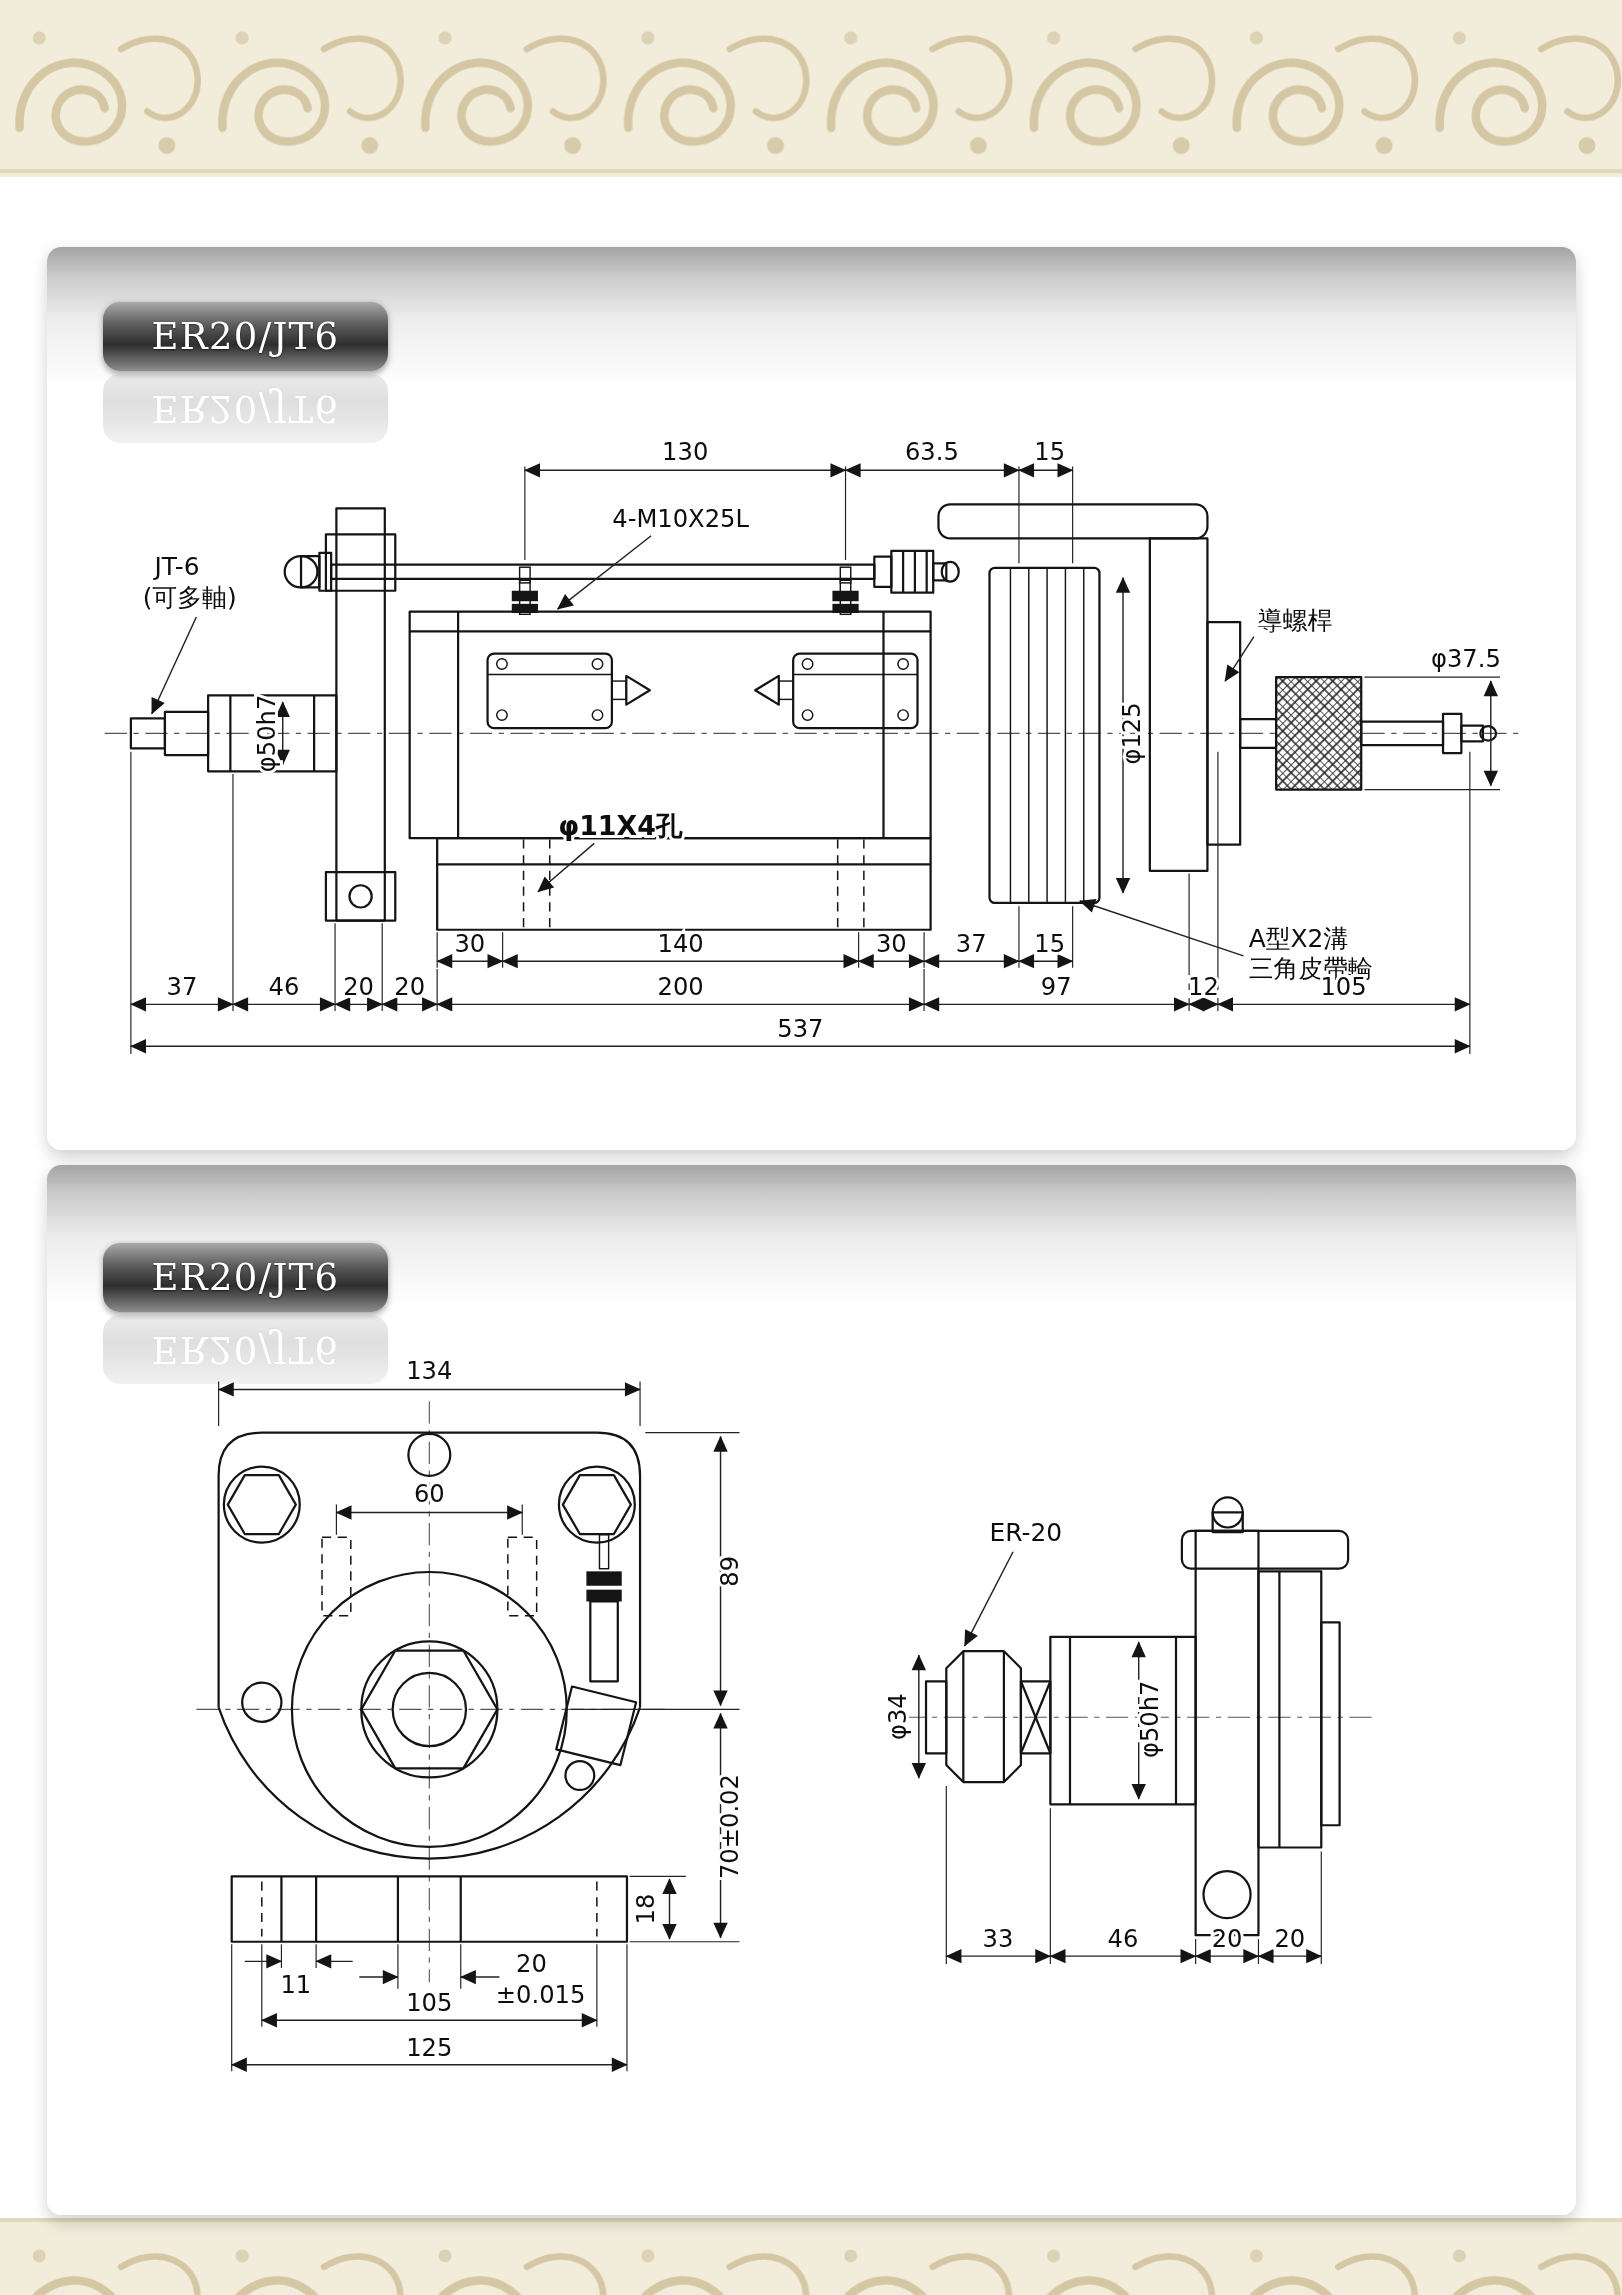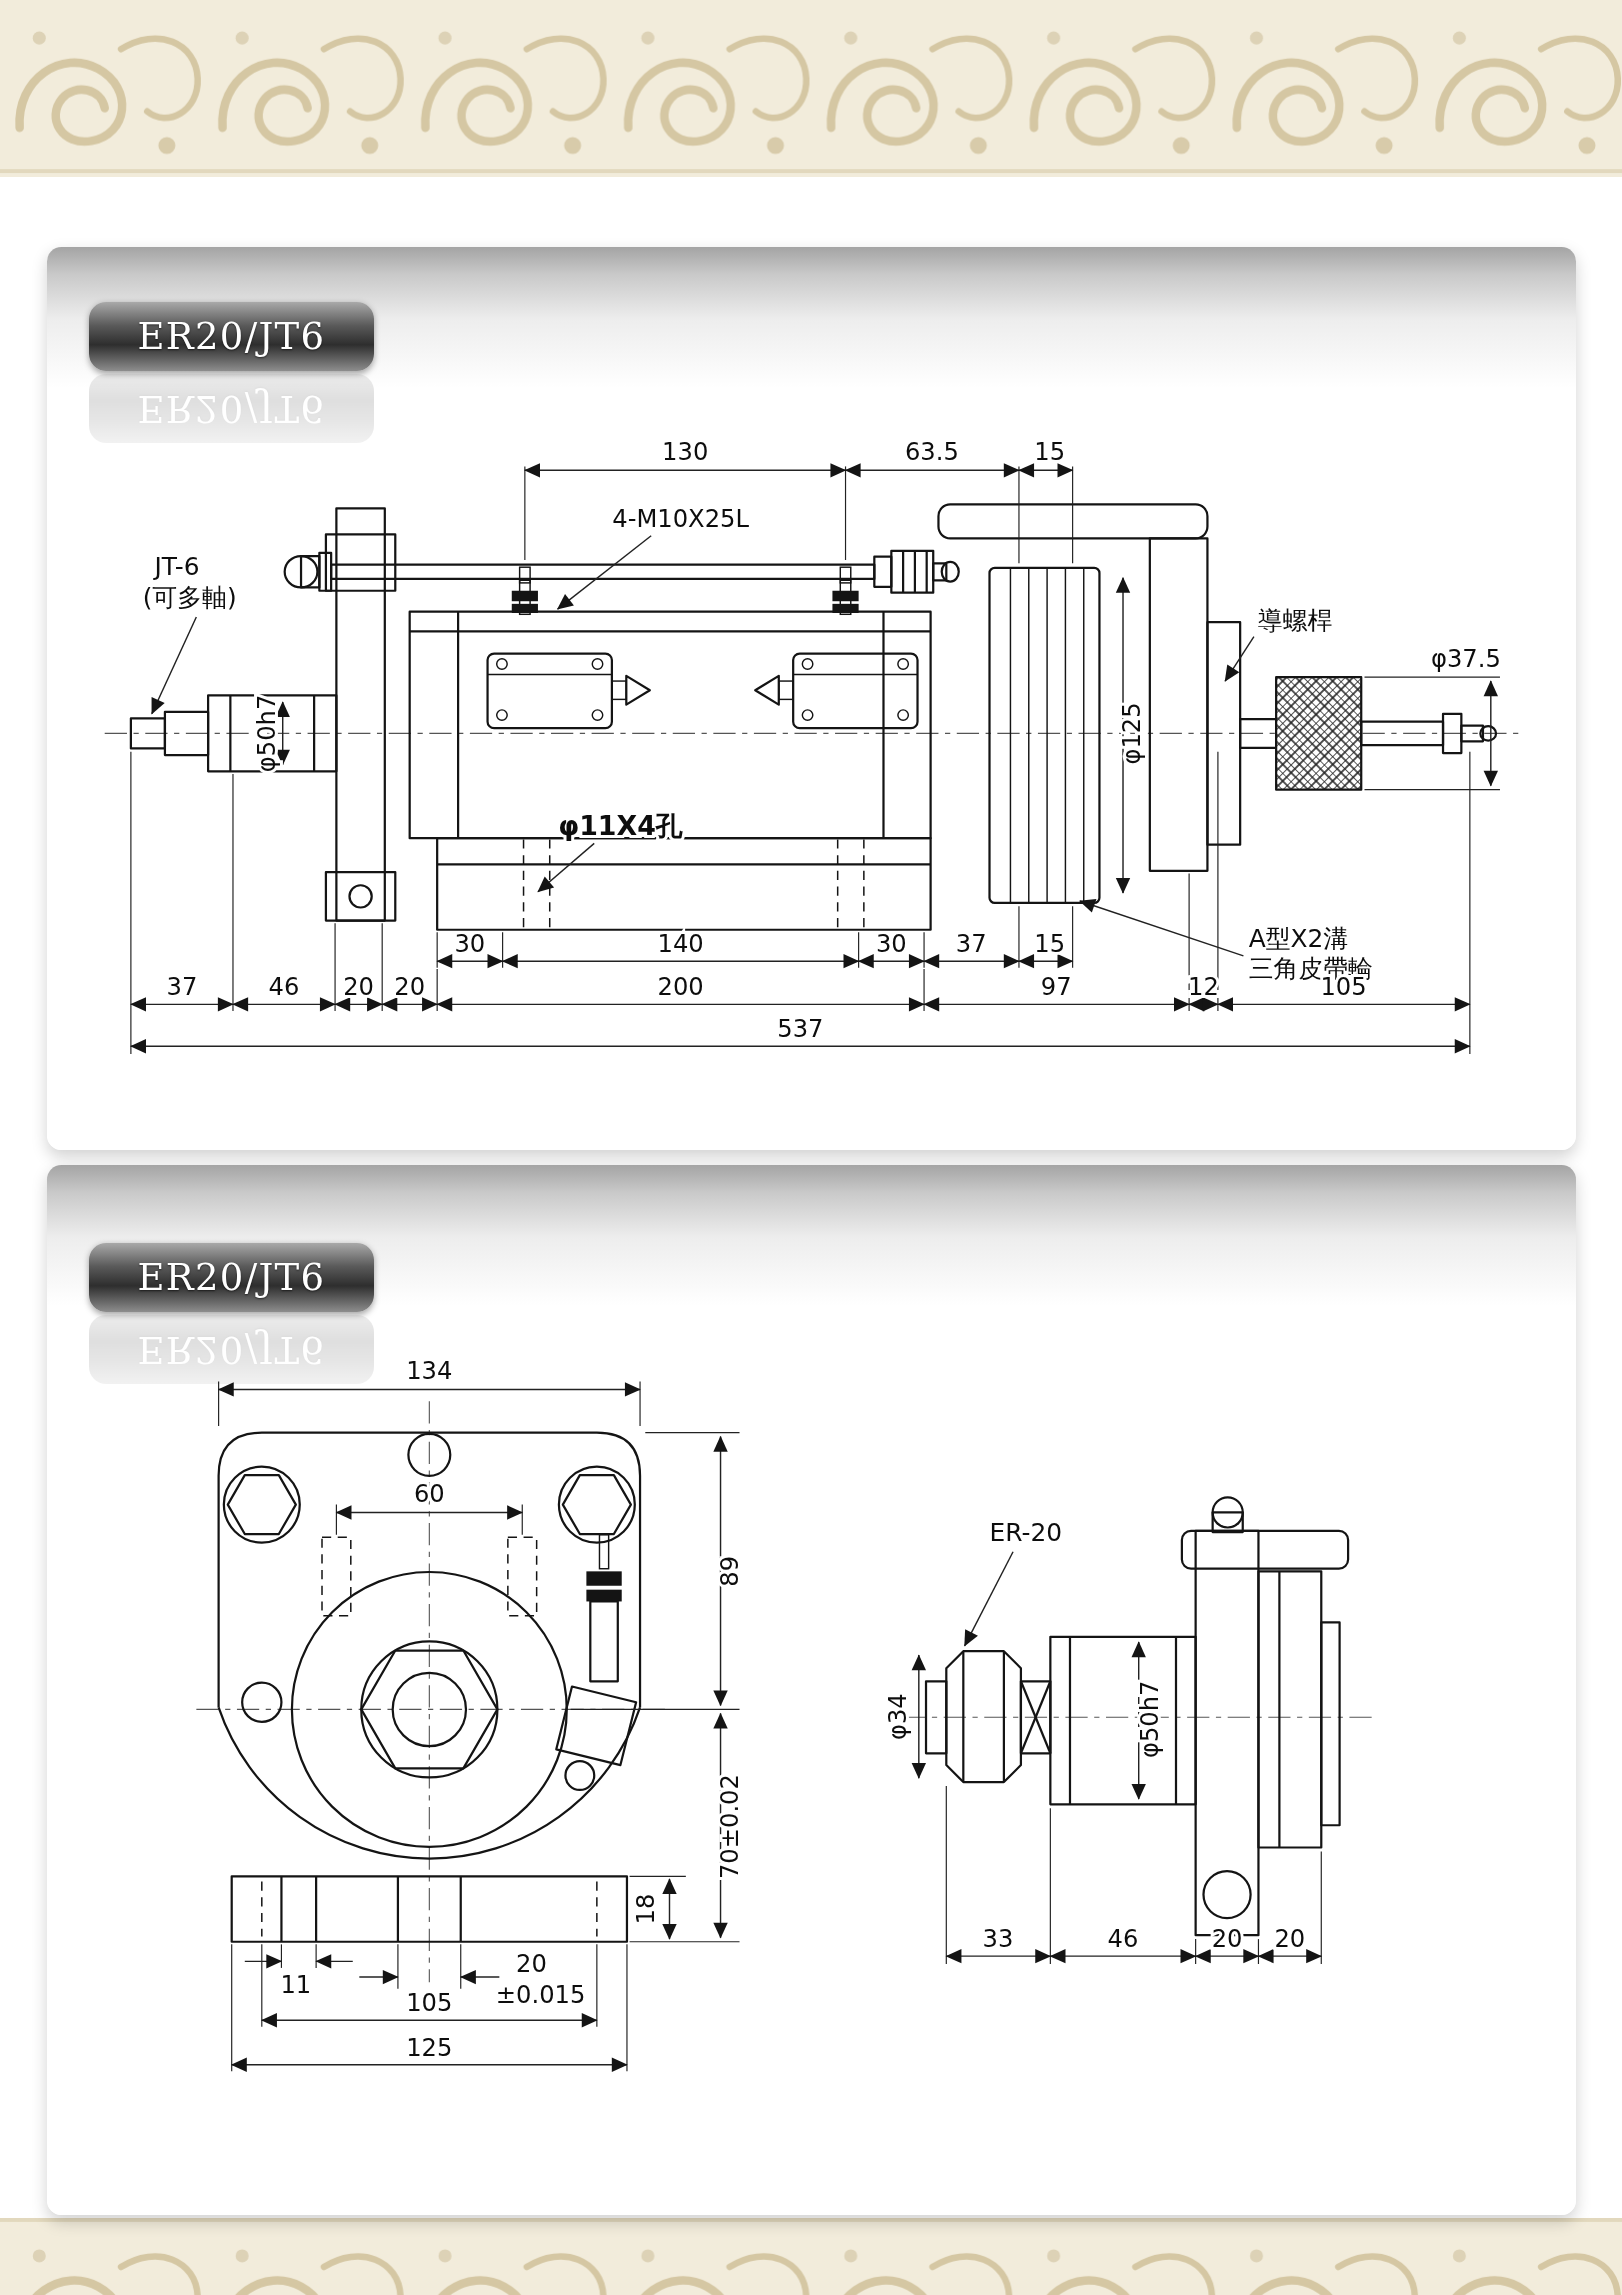--- a/index.html
+++ b/index.html
@@ -10,21 +10,21 @@
   .band-top { top:0; height:177px; }
   .band-bottom { bottom:0; height:77px; }
   .band svg { display:block; width:100%; height:100%; }
 
   .panel { position:absolute; left:47px; width:1529px; border-radius:14.4px;
            background:linear-gradient(180deg,#a4a4a4 0px,#c9c9c9 27.5px,#ededed 72px,#ffffff 141px,#ffffff 100%);
            box-shadow:0 6.5px 15.7px rgba(0,0,0,.18); }
   .panel1 { top:247px; height:903px; }
   .panel2 { top:1165px; height:1050px; }
 
-  .badge { position:absolute; left:89px; width:285px; height:69px; border-radius:17px;
+  .badge { position:absolute; left:103px; width:285px; height:69px; border-radius:17px;
            background:linear-gradient(180deg,#a9a9a9 0%,#5a5a5a 34%,#2e2e2e 62%,#8d8d8d 100%);
            color:#fff; font-family:"DejaVu Serif",serif; font-size:37px; letter-spacing:1.3px;
            display:flex; align-items:center; justify-content:center;
            text-shadow:0 1.3px 2px rgba(0,0,0,.55); box-shadow:0 2.6px 5.9px rgba(0,0,0,.35); }
   .badge1 { top:302px; }
   .badge2 { top:1243px; }
   .refl { transform:scaleY(-1); opacity:.15; filter:blur(0.7px); box-shadow:none; }
   .refl1 { top:374px; }
   .refl2 { top:1315px; }
 

